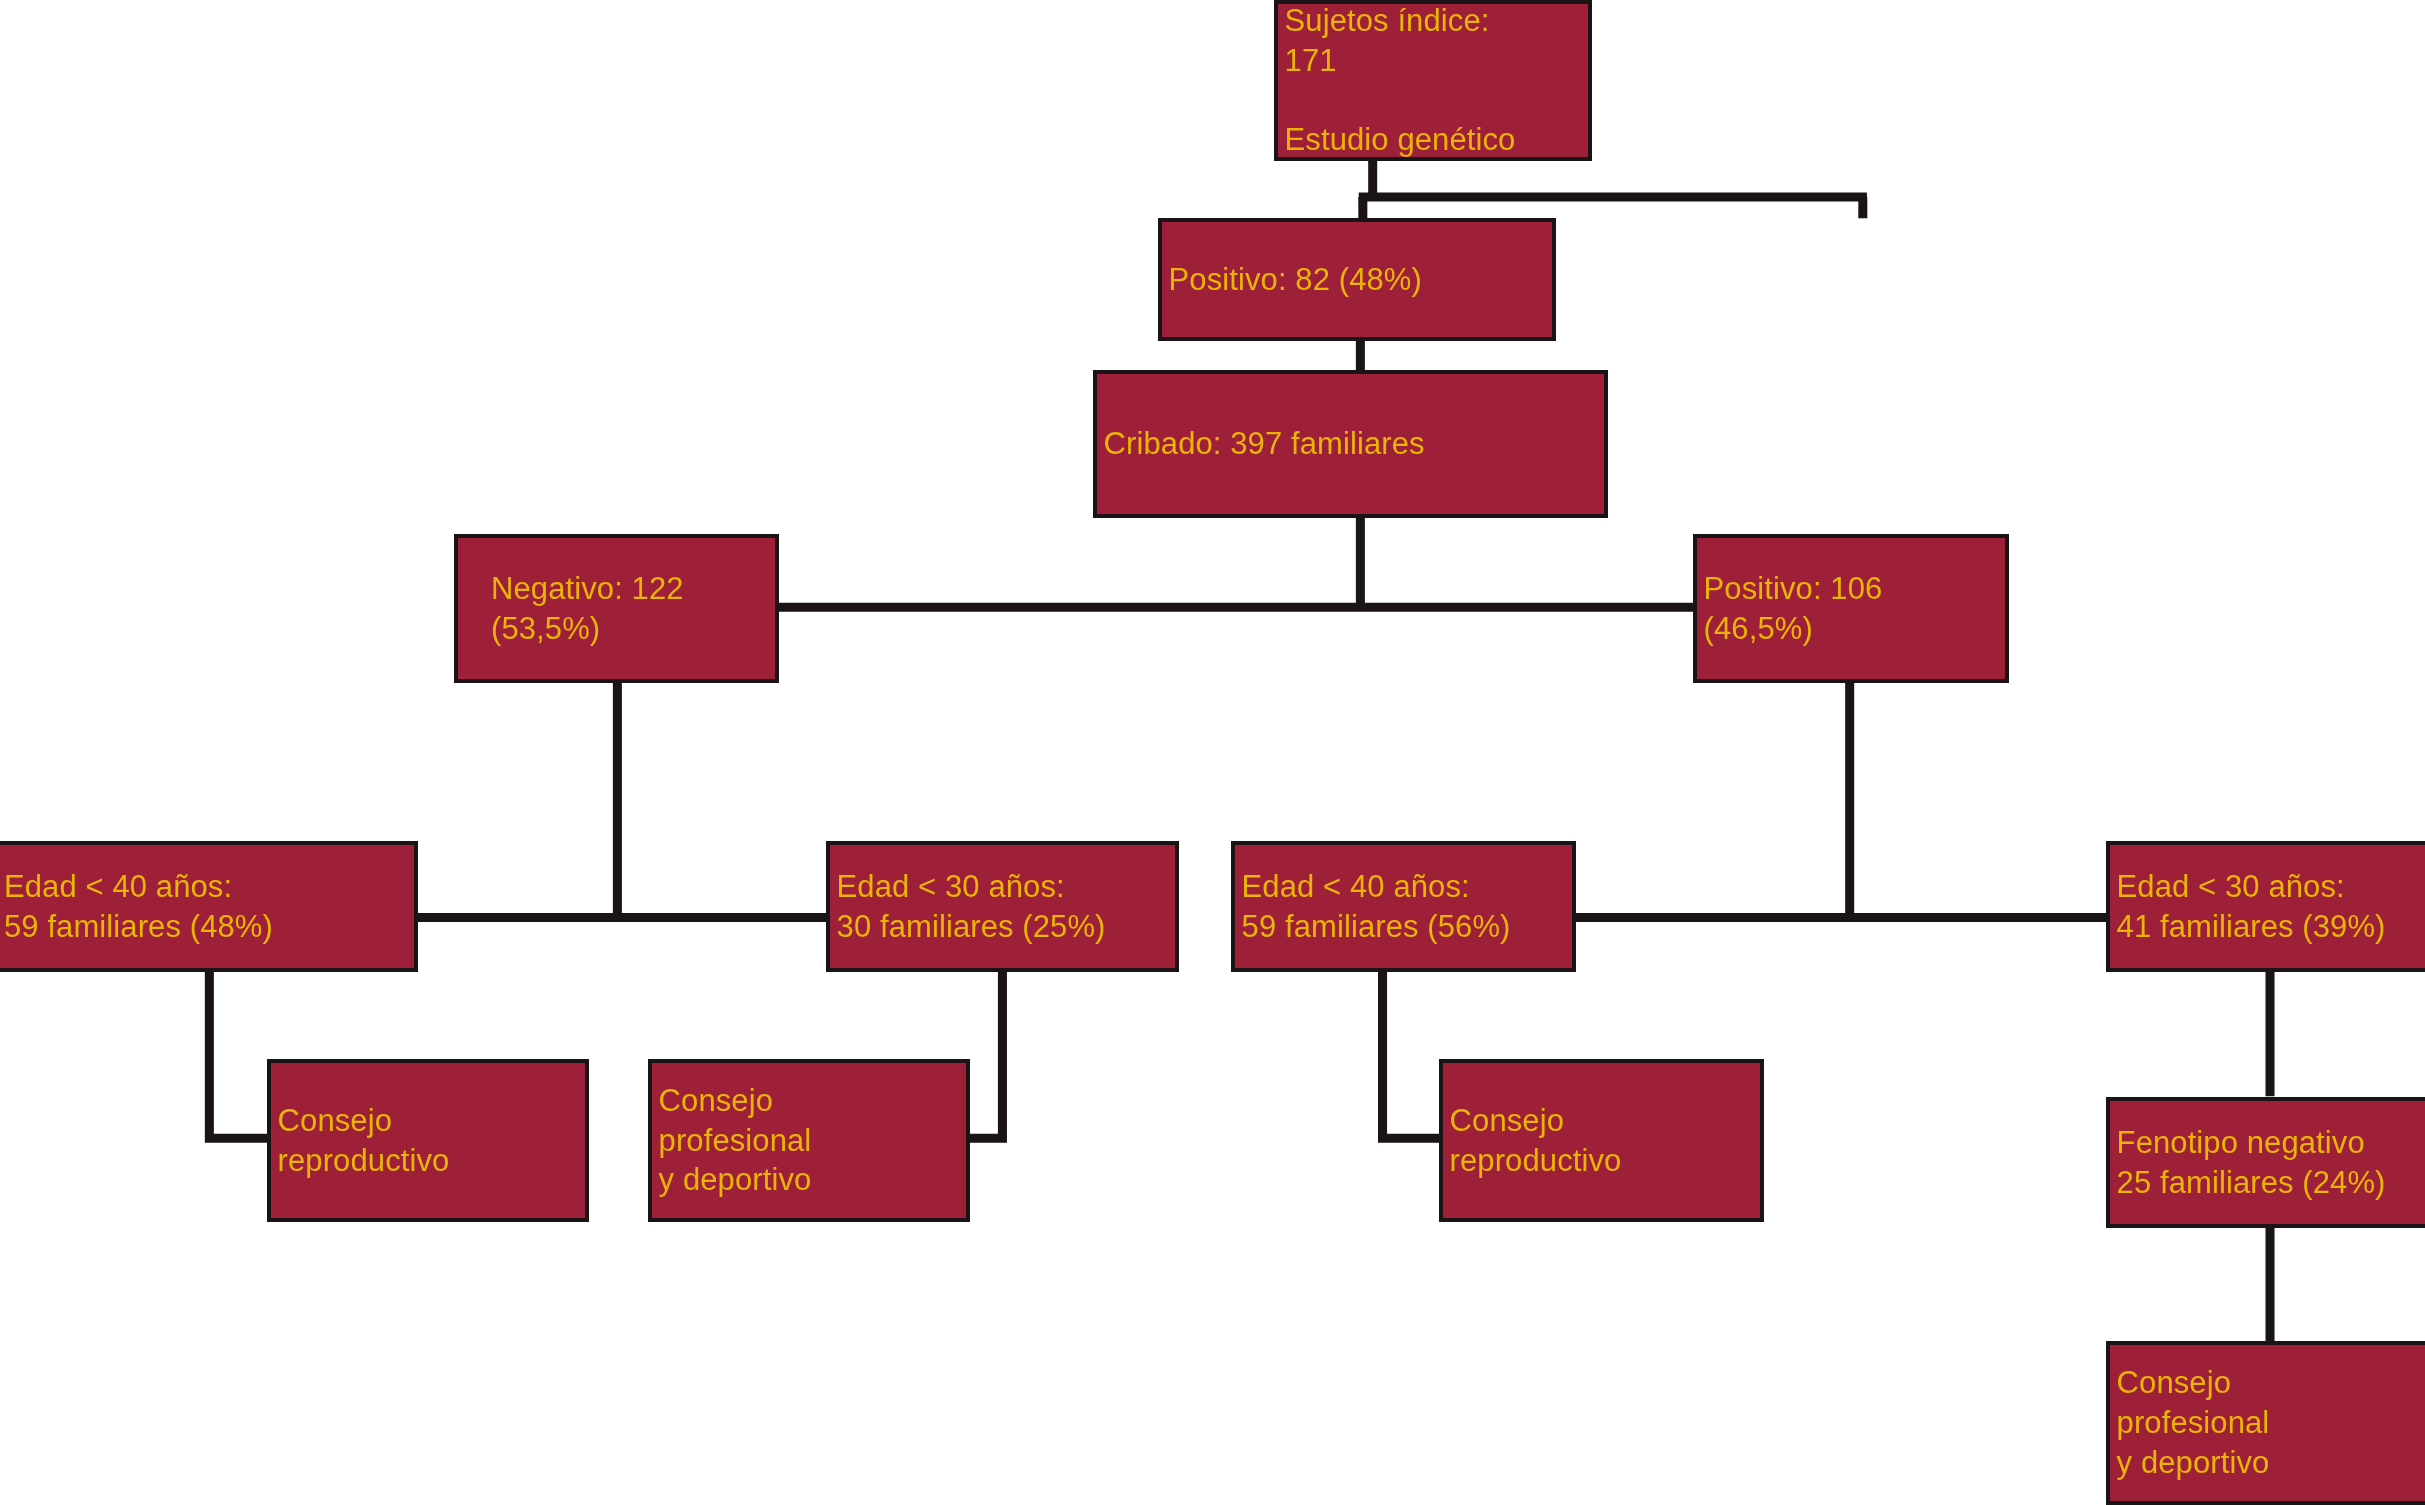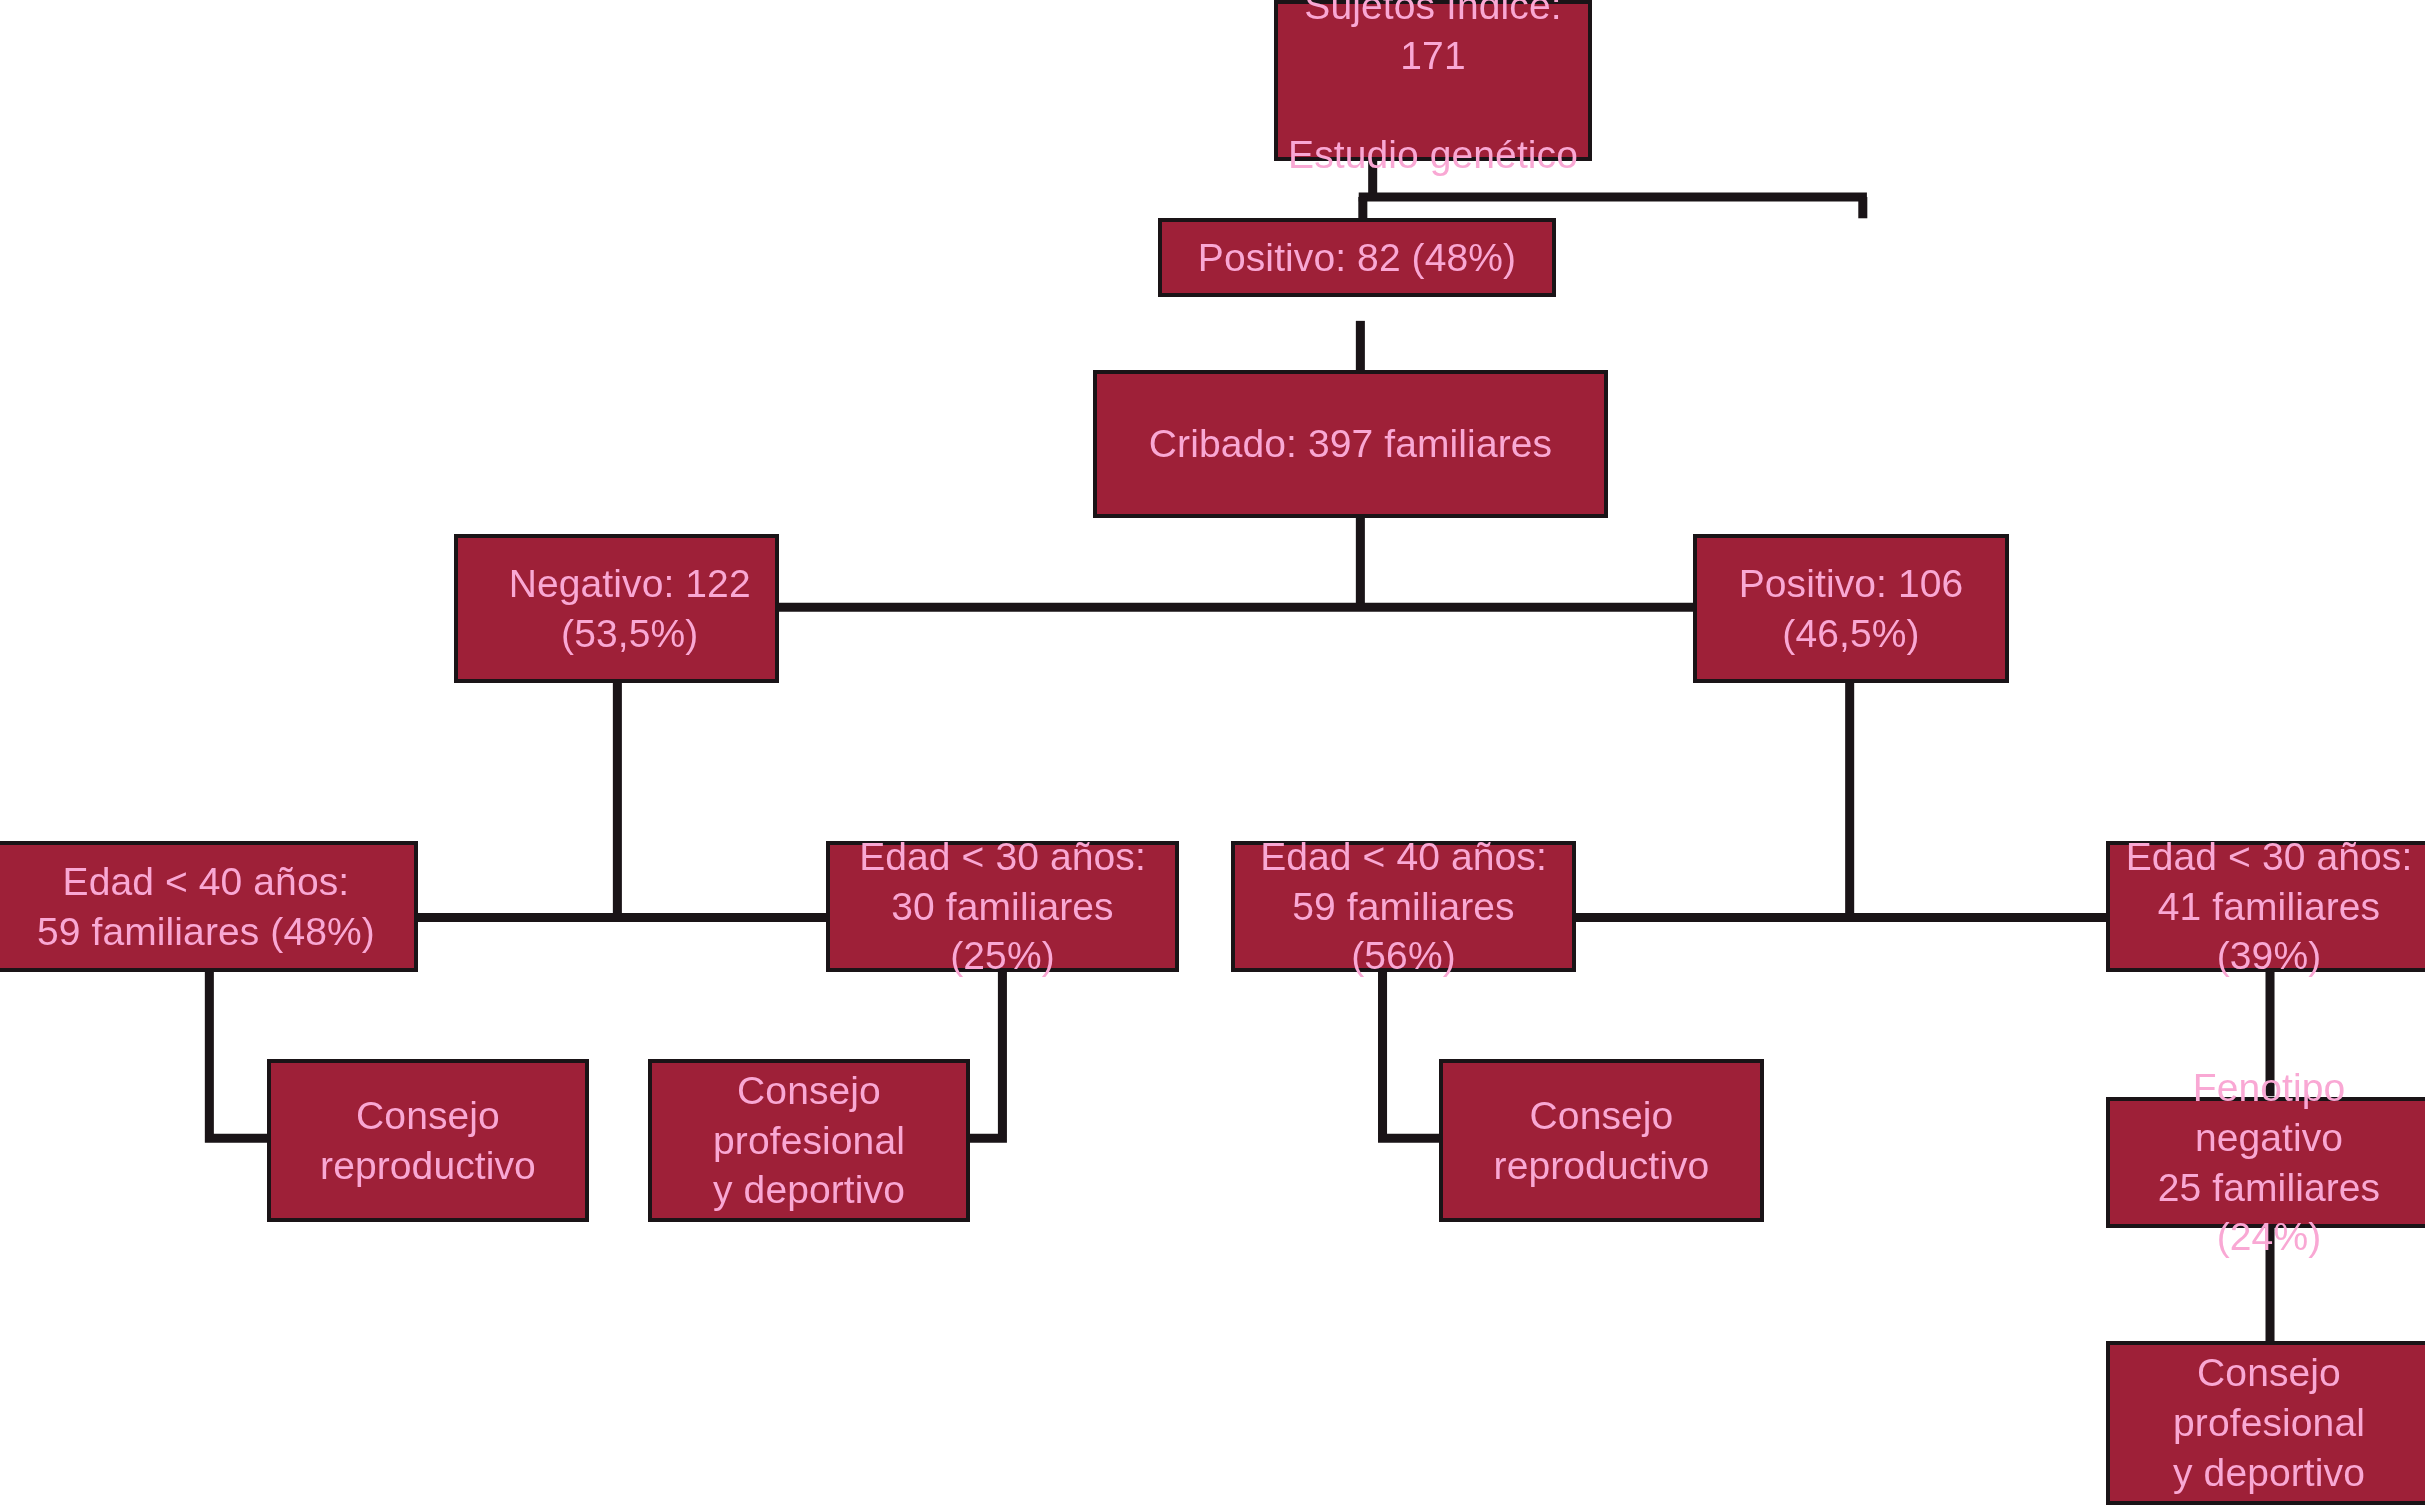--- a/index.html
+++ b/index.html
@@ -23,27 +23,27 @@
     top: 0;
     width: 2426px;
     height: 1505px;
     pointer-events: none;
   }
   .node {
     position: absolute;
     box-sizing: border-box;
     background: #9E2038;
     border: 4.1px solid #1a1417;
-    color: #f9a8d4;
+    color: #eab308;
     display: flex;
     align-items: center;
     justify-content: center;
-    text-align: center;
+    text-align: left;
     font-family: "Liberation Sans", sans-serif;
-    font-size: 39px;
+    font-size: 31px;
     line-height: 1.28;
     letter-spacing: 0.1px;
     white-space: pre-line;
     padding: 3.3px 6.6px;
   }
   .node .lines {
     display: block;
     width: 100%;
   }
 </style>
@@ -83,21 +83,21 @@
     </g>
   </svg>
 
   <div class="node" style="left:1274px; top:0px; width:318px; height:161px;">
     <span class="lines">Sujetos índice:
 171
 
 Estudio genético</span>
   </div>
 
-  <div class="node" style="left:1158px; top:218px; width:398px; height:79px;">
+  <div class="node" style="left:1158px; top:218px; width:398px; height:123px;">
     <span class="lines">Positivo: 82 (48%)</span>
   </div>
 
 
   <div class="node" style="left:1093px; top:370px; width:515px; height:148px;">
     <span class="lines">Cribado: 397 familiares</span>
   </div>
 
   <div class="node" style="left:454px; top:534px; width:325px; height:149px;padding-left:33px;">
     <span class="lines">Negativo: 122

